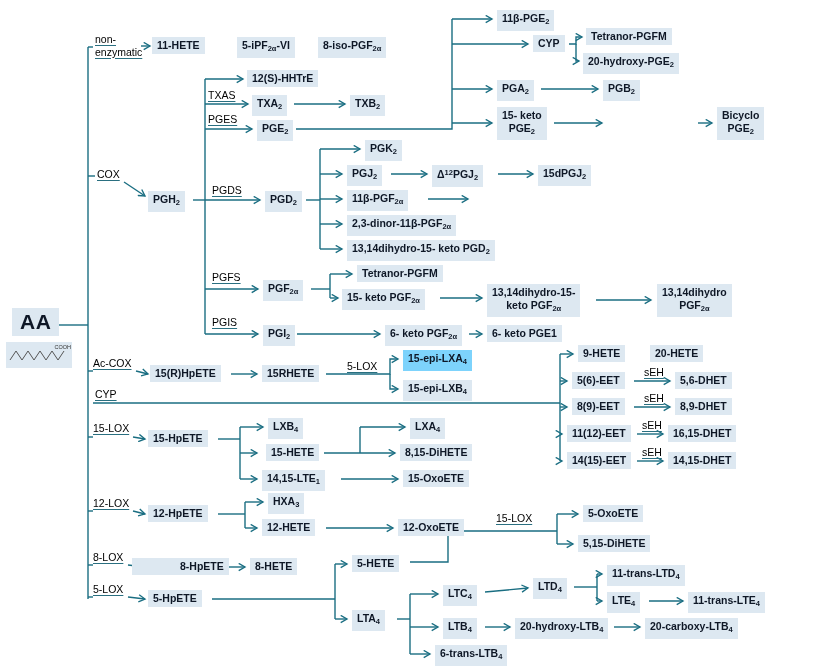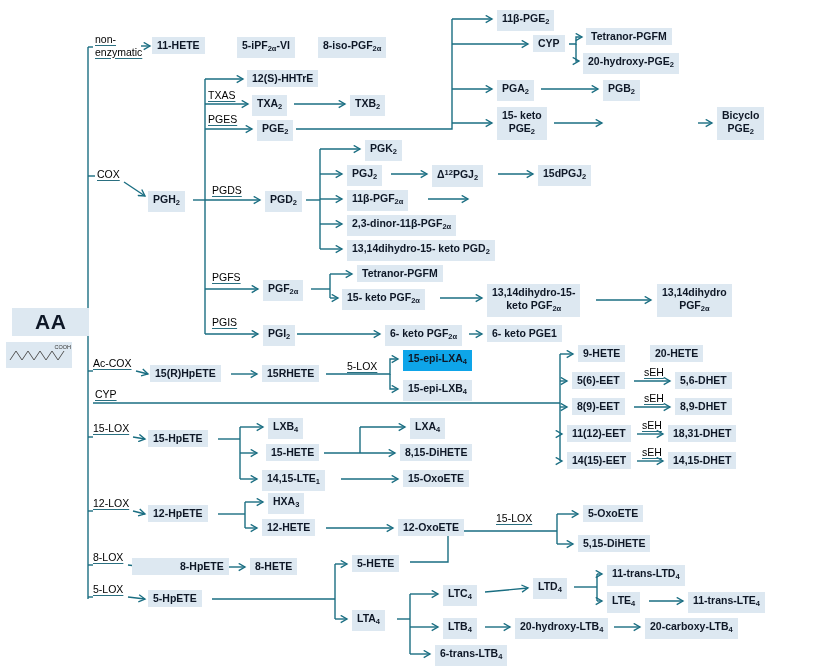--- a/index.html
+++ b/index.html
@@ -6,21 +6,21 @@
   .canvas{position:relative;width:825px;height:666px;background:#ffffff;overflow:hidden;
           font-family:"Liberation Sans",sans-serif;}
   .edges{position:absolute;left:0;top:0;z-index:1;}
   .box{position:absolute;z-index:2;background:#dde8f1;color:#0e1726;font-weight:bold;
        font-size:10.5px;line-height:12.5px;padding:2px 5px;white-space:nowrap;text-align:center;}
   .box sub{font-size:7.5px;vertical-align:-2px;}
   .box sup{font-size:7.5px;vertical-align:3px;}
   .enzyme{position:absolute;z-index:2;background:transparent;color:#000;font-size:10.5px;
           line-height:12.5px;white-space:nowrap;text-decoration:underline;
           text-decoration-color:#2a6f80;text-underline-offset:2px;}
-  .root{font-size:21px;line-height:22px;padding:3px 23px;letter-spacing:.5px;}
+  .root{font-size:21px;line-height:22px;padding:3px 8px;letter-spacing:.5px;}
   .struct{position:absolute;left:6px;top:342px;width:66px;height:26px;background:#dde8f1;z-index:1;}
   .struct svg{display:block;}
   .cooh{position:absolute;right:1px;top:2px;font-size:5.5px;color:#333;font-family:"Liberation Sans",sans-serif;}
 </style>
 </head>
 <body>
 
 <div class="canvas">
   <svg class="edges" width="825" height="666">
     <defs>
@@ -178,37 +178,37 @@
     <div class="box" style="left: 487px; top: 284px; background: rgb(221, 232, 241); color: rgb(14, 23, 38);">13,14dihydro-15-<br>keto PGF<sub>2α</sub></div>
     <div class="box" style="left: 657px; top: 284px; background: rgb(221, 232, 241); color: rgb(14, 23, 38);">13,14dihydro<br>PGF<sub>2α</sub></div>
     <div class="enzyme" style="left: 212px; top: 316px;">PGIS</div>
     <div class="box" style="left: 263px; top: 325px; background: rgb(221, 232, 241); color: rgb(14, 23, 38);">PGI<sub>2</sub></div>
     <div class="box" style="left: 385px; top: 325px; background: rgb(221, 232, 241); color: rgb(14, 23, 38);">6- keto PGF<sub>2α</sub></div>
     <div class="box" style="left: 487px; top: 325px; background: rgb(221, 232, 241); color: rgb(14, 23, 38);">6- keto PGE1</div>
     <div class="enzyme" style="left: 93px; top: 357px;">Ac-COX</div>
     <div class="box" style="left: 150px; top: 365px; background: rgb(221, 232, 241); color: rgb(14, 23, 38);">15(R)HpETE</div>
     <div class="box" style="left: 262px; top: 365px; background: rgb(221, 232, 241); color: rgb(14, 23, 38);">15RHETE</div>
     <div class="enzyme" style="left: 347px; top: 360px;">5-LOX</div>
-    <div class="box" style="left: 403px; top: 350px; background: #0ea5e9; color: rgb(14, 23, 38);">15-epi-LXA<sub>4</sub></div>
+    <div class="box" style="left: 403px; top: 350px; background: #7dd3fc; color: rgb(14, 23, 38);">15-epi-LXA<sub>4</sub></div>
     <div class="box" style="left: 403px; top: 380px; background: rgb(221, 232, 241); color: rgb(14, 23, 38);">15-epi-LXB<sub>4</sub></div>
     <div class="box" style="left: 578px; top: 345px; background: rgb(221, 232, 241); color: rgb(14, 23, 38);">9-HETE</div>
     <div class="box" style="left: 650px; top: 345px; background: rgb(221, 232, 241); color: rgb(14, 23, 38);">20-HETE</div>
     <div class="enzyme" style="left: 95px; top: 388px;">CYP</div>
     <div class="box" style="left: 572px; top: 372px; background: rgb(221, 232, 241); color: rgb(14, 23, 38);">5(6)-EET</div>
     <div class="enzyme" style="left: 644px; top: 366px;">sEH</div>
     <div class="box" style="left: 675px; top: 372px; background: rgb(221, 232, 241); color: rgb(14, 23, 38);">5,6-DHET</div>
     <div class="box" style="left: 572px; top: 398px; background: rgb(221, 232, 241); color: rgb(14, 23, 38);">8(9)-EET</div>
     <div class="enzyme" style="left: 644px; top: 392px;">sEH</div>
     <div class="box" style="left: 675px; top: 398px; background: rgb(221, 232, 241); color: rgb(14, 23, 38);">8,9-DHET</div>
     <div class="enzyme" style="left: 93px; top: 422px;">15-LOX</div>
     <div class="box" style="left: 148px; top: 430px; background: rgb(221, 232, 241); color: rgb(14, 23, 38);">15-HpETE</div>
     <div class="box" style="left: 268px; top: 418px; background: rgb(221, 232, 241); color: rgb(14, 23, 38);">LXB<sub>4</sub></div>
     <div class="box" style="left: 567px; top: 425px; background: rgb(221, 232, 241); color: rgb(14, 23, 38);">11(12)-EET</div>
     <div class="enzyme" style="left: 642px; top: 419px;">sEH</div>
-    <div class="box" style="left: 668px; top: 425px; background: rgb(221, 232, 241); color: rgb(14, 23, 38);">18,31-DHET</div>
+    <div class="box" style="left: 668px; top: 425px; background: rgb(221, 232, 241); color: rgb(14, 23, 38);">16,15-DHET</div>
     <div class="box" style="left: 266px; top: 444px; background: rgb(221, 232, 241); color: rgb(14, 23, 38);">15-HETE</div>
     <div class="box" style="left: 410px; top: 418px; background: rgb(221, 232, 241); color: rgb(14, 23, 38);">LXA<sub>4</sub></div>
     <div class="box" style="left: 400px; top: 444px; background: rgb(221, 232, 241); color: rgb(14, 23, 38);">8,15-DiHETE</div>
     <div class="box" style="left: 567px; top: 452px; background: rgb(221, 232, 241); color: rgb(14, 23, 38);">14(15)-EET</div>
     <div class="enzyme" style="left: 642px; top: 446px;">sEH</div>
     <div class="box" style="left: 668px; top: 452px; background: rgb(221, 232, 241); color: rgb(14, 23, 38);">14,15-DHET</div>
     <div class="box" style="left: 262px; top: 470px; background: rgb(221, 232, 241); color: rgb(14, 23, 38);">14,15-LTE<sub>1</sub></div>
     <div class="box" style="left: 403px; top: 470px; background: rgb(221, 232, 241); color: rgb(14, 23, 38);">15-OxoETE</div>
     <div class="box" style="left: 268px; top: 493px; background: rgb(221, 232, 241); color: rgb(14, 23, 38);">HXA<sub>3</sub></div>
     <div class="enzyme" style="left: 93px; top: 497px;">12-LOX</div>

